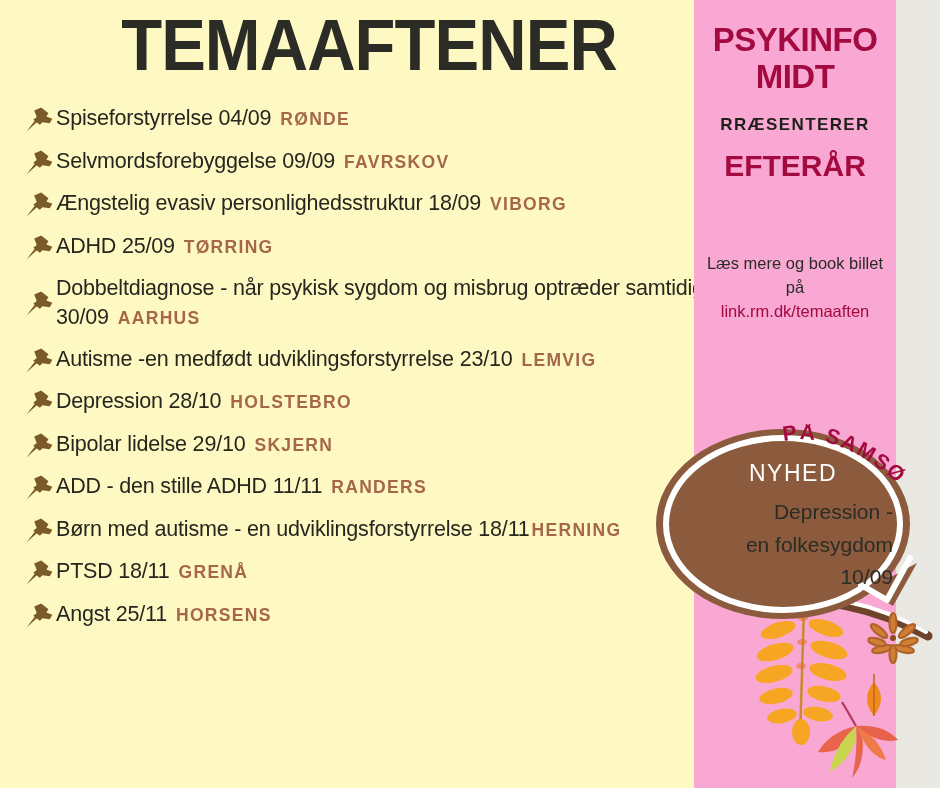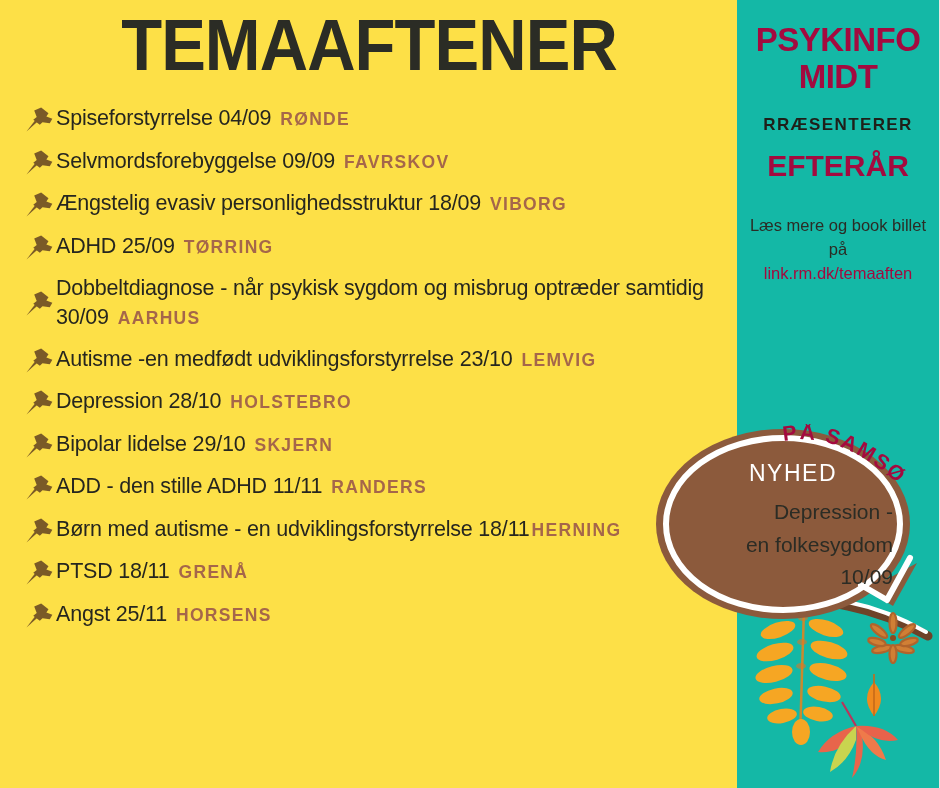--- a/index.html
+++ b/index.html
@@ -13,21 +13,21 @@
   #poster {
     position:absolute; inset:0;
     width:940px; height:788px;
     background:#eae8e3;
     overflow:hidden;
   }
 
   
   #left-col {
     position:absolute; left:0; top:0; width:738px; height:788px;
-    background:#fde047;
+    background:#fef9c3;
     padding-left:7px;
   }
   #poster-title {
     position:absolute; left:0; top:8px; width:738px;
     text-align:center;
     font-family:"Liberation Sans", sans-serif;
     font-weight:bold;
     font-size:72px;
     letter-spacing:-1px;
     color:#2b2c25;
@@ -65,42 +65,42 @@
     font-size:17.5px;
     font-weight:bold;
     letter-spacing:1.3px;
     margin-left:9px;
     white-space:nowrap;
   }
   .event-text .city.tight { margin-left:2px; }
 
   
   #sidebar {
-    position:absolute; left:737px; top:0; width:202px; height:788px;
-    background:#14b8a6;
+    position:absolute; left:694px; top:0; width:202px; height:788px;
+    background:#f9a8d4;
     text-align:center;
     padding-top:22px;
   }
   #brand-line1, #brand-line2 {
     font-weight:bold; font-size:33px; color:#a30a3f;
     line-height:1.12; letter-spacing:-0.5px;
   }
   #presents {
     margin-top:19px;
     font-size:17px; font-weight:bold; color:#1f1f19;
     letter-spacing:1.4px;
   }
   #season, #year {
     margin-top:14px;
     font-weight:bold; font-size:30px; color:#a30a3f;
     line-height:1.1; letter-spacing:0px;
   }
   #year { margin-top:2px; }
   #booking {
-    margin-top:32px;
+    margin-top:70px;
     font-size:16.5px; color:#2b2c25; line-height:1.45;
     padding:0 10px;
   }
   #booking-link {
     margin-top:2px;
     font-size:16.5px; color:#a30a3f; font-weight:normal;
     letter-spacing:0px;
   }
 
   

